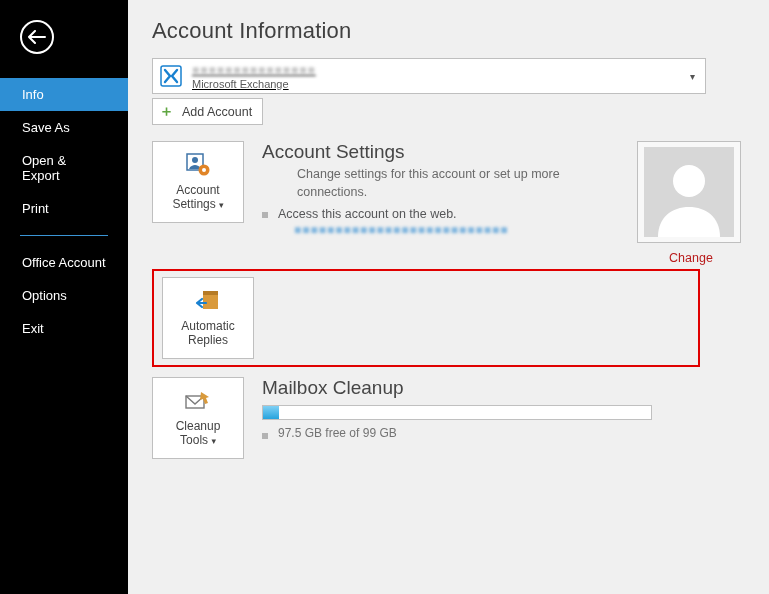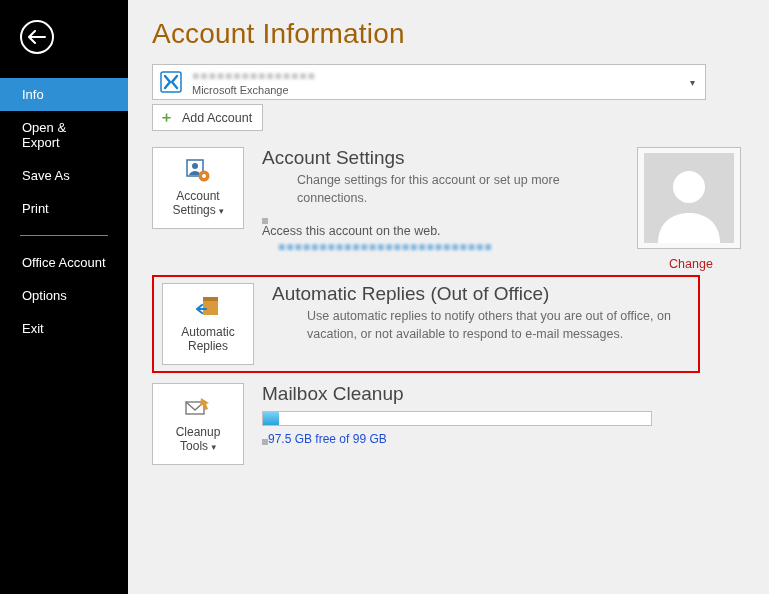--- a/index.html
+++ b/index.html
@@ -42,42 +42,42 @@
     border-top: 1px solid #3a95d5;
     margin: 10px 20px;
   }
   
   .main {
     flex: 1;
     padding: 18px 24px 10px 24px;
     overflow: hidden;
   }
   .title {
-    font-size: 28px;
+    font-size: 22px;
     font-weight: 300;
-    color: #a16207;
+    color: #404040;
     margin-bottom: 14px;
     letter-spacing: 0.2px;
   }
   .acct-dropdown {
     display: flex;
     align-items: center;
     border: 1px solid #bfbfbf;
     background: #fff;
     height: 36px;
     width: 554px;
     cursor: pointer;
     position: relative;
   }
   .acct-dropdown .app-icon-box {
     width: 30px; height: 30px;
     margin-left: 3px;
     display: flex; align-items: center; justify-content: center;
   }
-  .acct-text { flex: 1; padding-left: 6px; }
+  .acct-text { flex: 1; padding-left: 6px; text-decoration: underline; }
   .acct-email {
     color: #c9c9c9;
     font-size: 12px;
     letter-spacing: 1px;
     filter: blur(1.4px);
   }
   .acct-sub {
     font-size: 11px;
     color: #595959;
     margin-top: 1px;
@@ -117,21 +117,21 @@
   }
   .tile .tile-label { line-height: 1.15; }
   .sec-body { flex: 1; }
   .sec-title {
     font-size: 19px;
     font-weight: 400;
     color: #464646;
     margin-bottom: 3px;
   }
   .sec-desc { font-size: 12.5px; color: #6a6a6a; line-height: 1.4; margin-left: 35px; }
-  .bullet-line { display: flex; align-items: flex-start; margin-top: 6px; font-size: 12.5px; color: #555658; flex-direction: column; }
+  .bullet-line { display: flex; align-items: flex-start; gap: 10px; margin-top: 6px; font-size: 12.5px; color: #555658; }
   .bullet { width: 6px; height: 6px; background: #b3b3b3; margin-top: 5px; }
   .link-blur {
     color: #7fb5de;
     letter-spacing: 1px;
     filter: blur(1.6px);
     margin-left: 16px;
     margin-top: 2px;
     font-size: 12px;
     display: block;
   }
@@ -158,35 +158,35 @@
     width: 390px; height: 15px;
     border: 1px solid #c0c0c0;
     background: #fff;
     position: relative;
   }
   .progress .bar {
     position: absolute; left: 0; top: 0; bottom: 0;
     width: 4%;
     background: linear-gradient(#7fd0f5,#26a3dd);
   }
-  .size-line { display: flex; align-items: center; margin-top: 6px; font-size: 12px; color: #1d4ed8;}
+  .size-line { display: flex; align-items: center; gap: 10px; margin-top: 6px; font-size: 12px; color: #737373;}
 </style>
 </head>
 <body>
 
 <div class="sidebar">
   <div class="back-circle">
     <svg width="18" height="14" viewBox="0 0 18 14">
         <path d="M7 1 1 7l6 6M1 7h16" stroke="#fff" stroke-width="2" fill="none" stroke-linecap="round"></path>
       </svg>
   </div>
   <div class="side-list">
     <div class="side-item active"><span>Info</span></div>
+    <div class="side-item"><span>Save As</span></div>
     <div class="side-item"><span>Open &amp; Export</span></div>
-    <div class="side-item"><span>Save As</span></div>
     <div class="side-item"><span>Print</span></div>
   </div>
   <div class="side-sep"></div>
   <div>
     <div class="side-item"><span>Office Account</span></div>
     <div class="side-item"><span>Options</span></div>
     <div class="side-item"><span>Exit</span></div>
   </div>
 </div>
 
@@ -251,24 +251,20 @@
   <div class="highlight">
     <div class="section" style="margin-top:0;">
       <div class="tile">
         <svg width="28" height="26" viewBox="0 0 28 26">
             <rect x="9" y="3" width="15" height="18" fill="#d99a3c"></rect>
             <rect x="9" y="3" width="15" height="4" fill="#b67b26"></rect>
             <path d="M3 15h9m-4-4-5 4 5 4" stroke="#1981d0" stroke-width="2.2" fill="none" stroke-linecap="round" stroke-linejoin="round"></path>
           </svg>
         <div class="tile-label">Automatic<br>Replies</div>
       </div>
-      <div class="sec-body">
-        <div class="sec-title">Automatic Replies (Out of Office)</div>
-        <div class="sec-desc">Use automatic replies to notify others that you are out of office, on vacation, or not available to respond to e-mail messages.</div>
-      </div>
     </div>
   </div>
 
   
   <div class="section" style="margin-top:10px;">
     <div class="tile">
       <svg width="30" height="26" viewBox="0 0 30 26">
           <rect x="3" y="8" width="18" height="12" fill="#fff" stroke="#7a7a7a" stroke-width="1.4"></rect>
           <path d="M3 8 12 16 21 8" stroke="#7a7a7a" stroke-width="1.4" fill="none"></path>
           <path d="M18 4l8 5-3 1 2 5-3 1-2-5-3 1z" fill="#d99a3c"></path>

